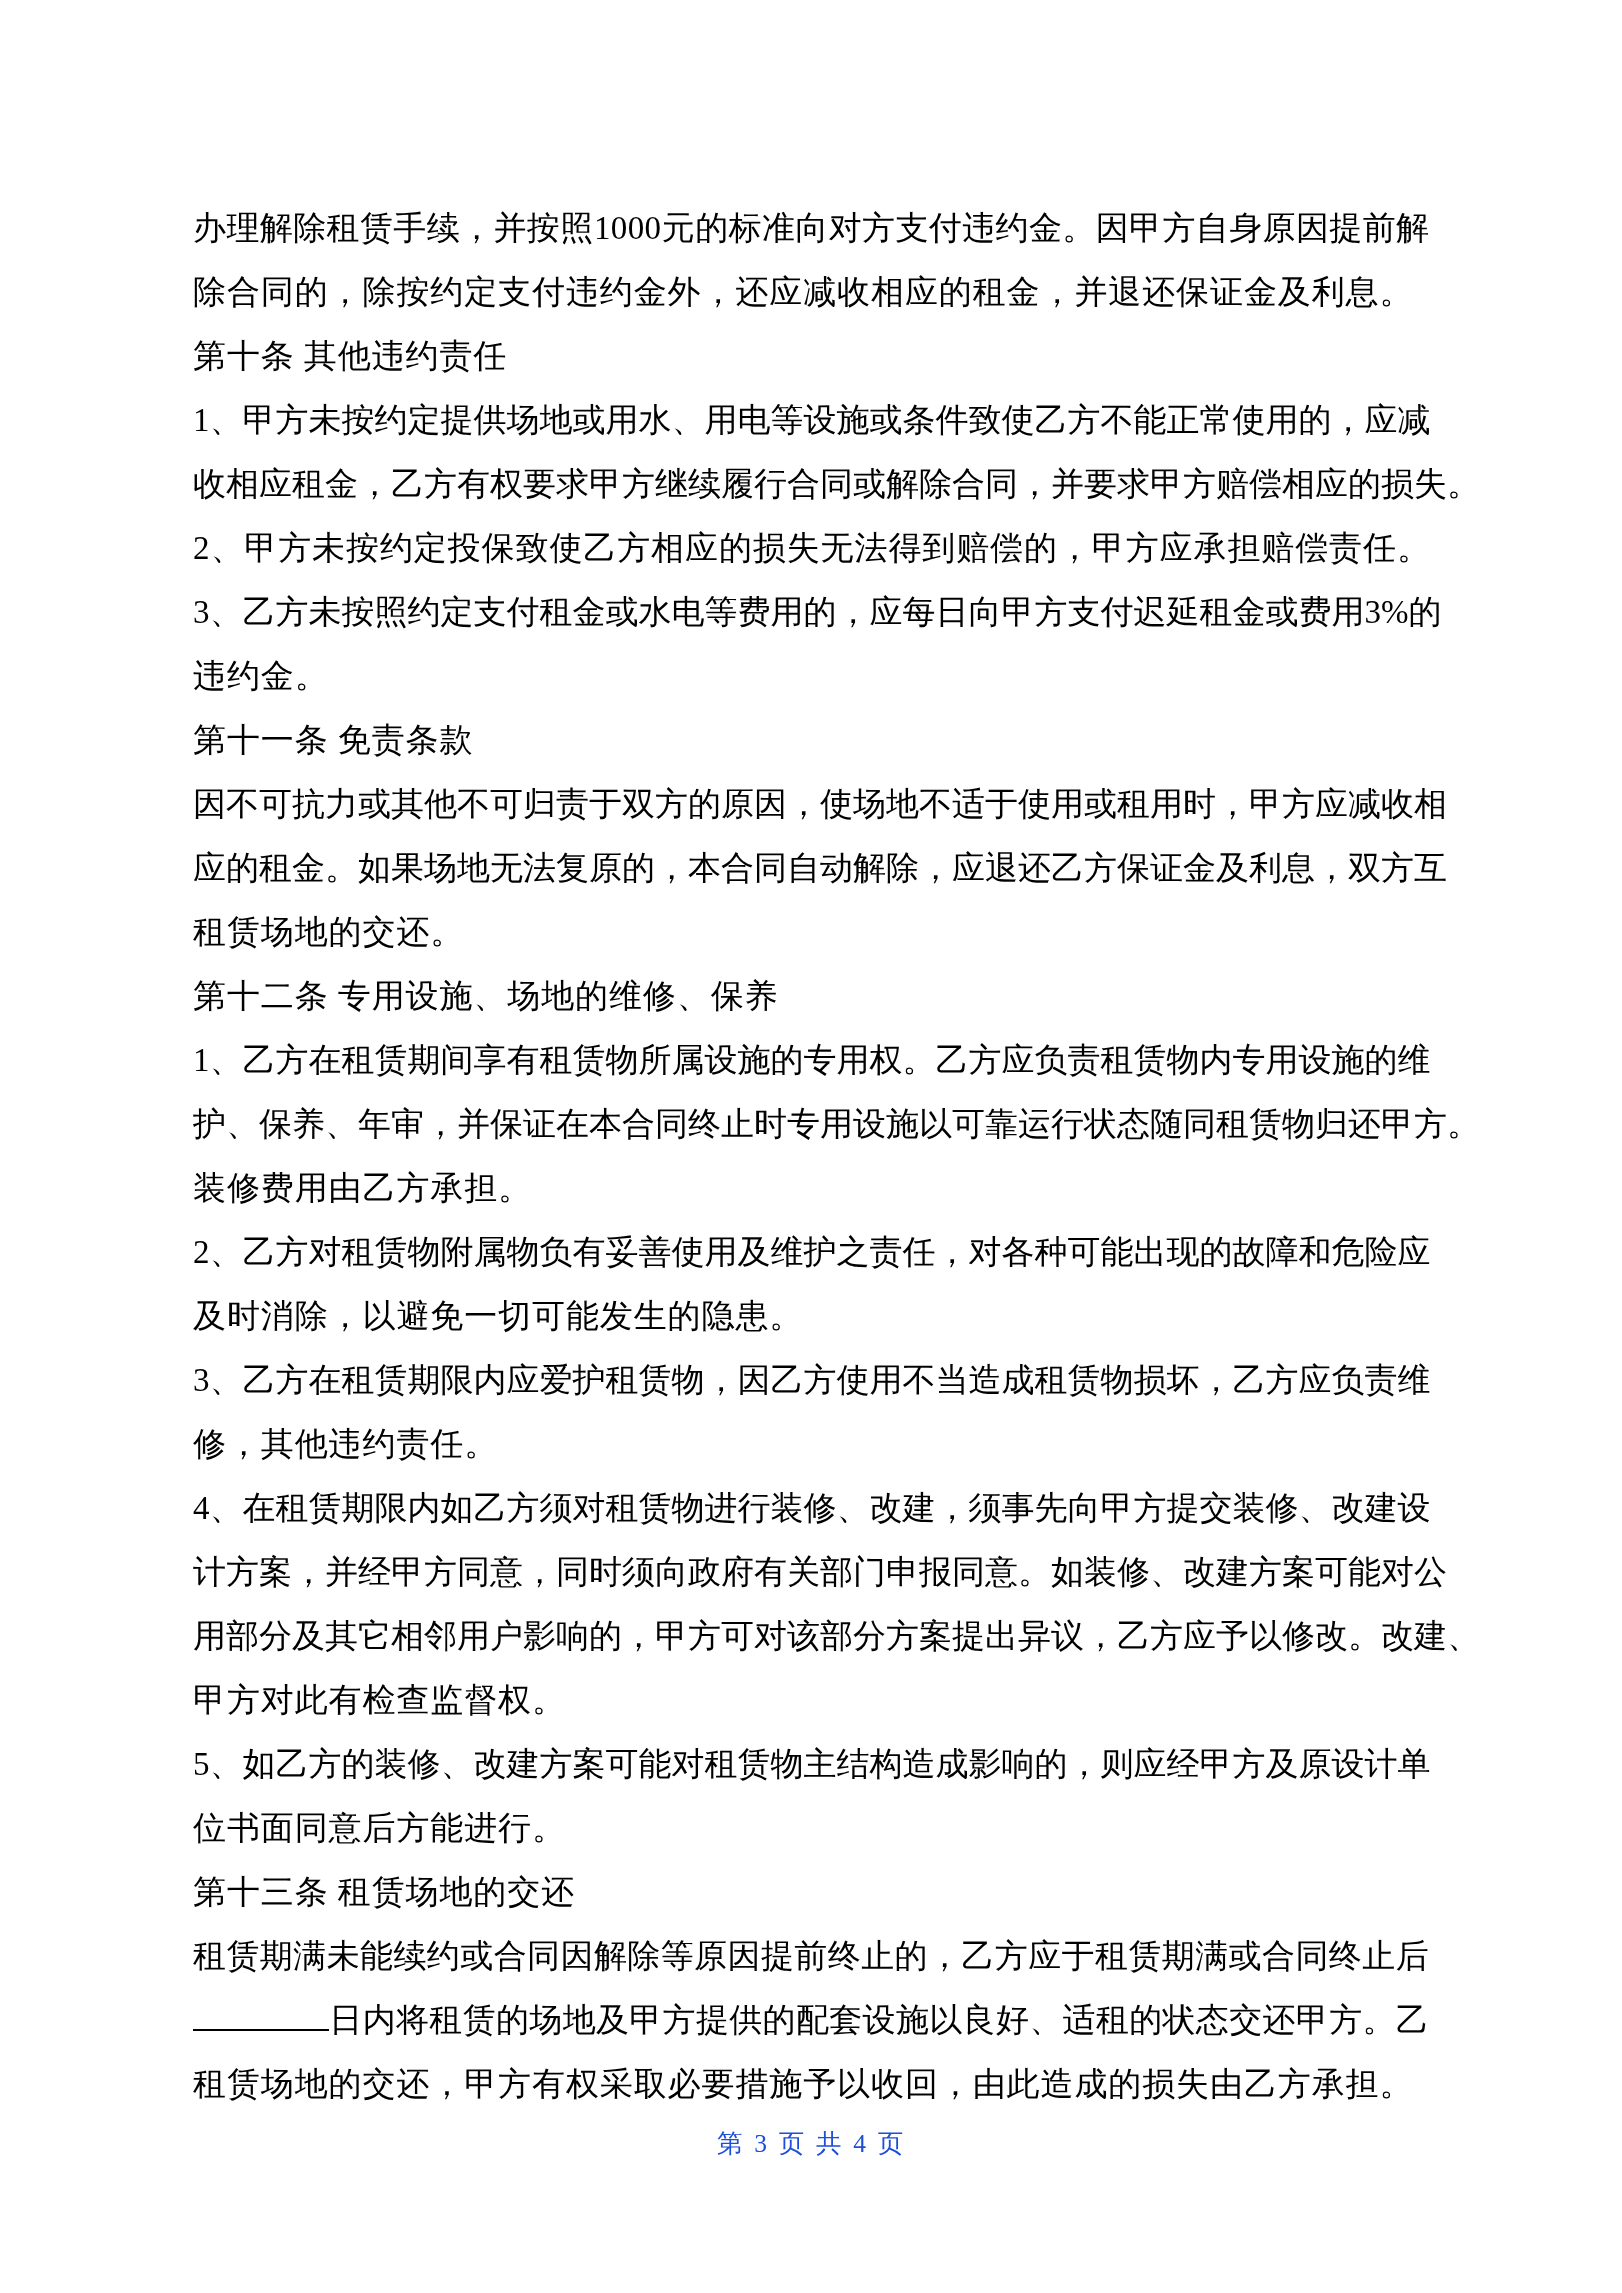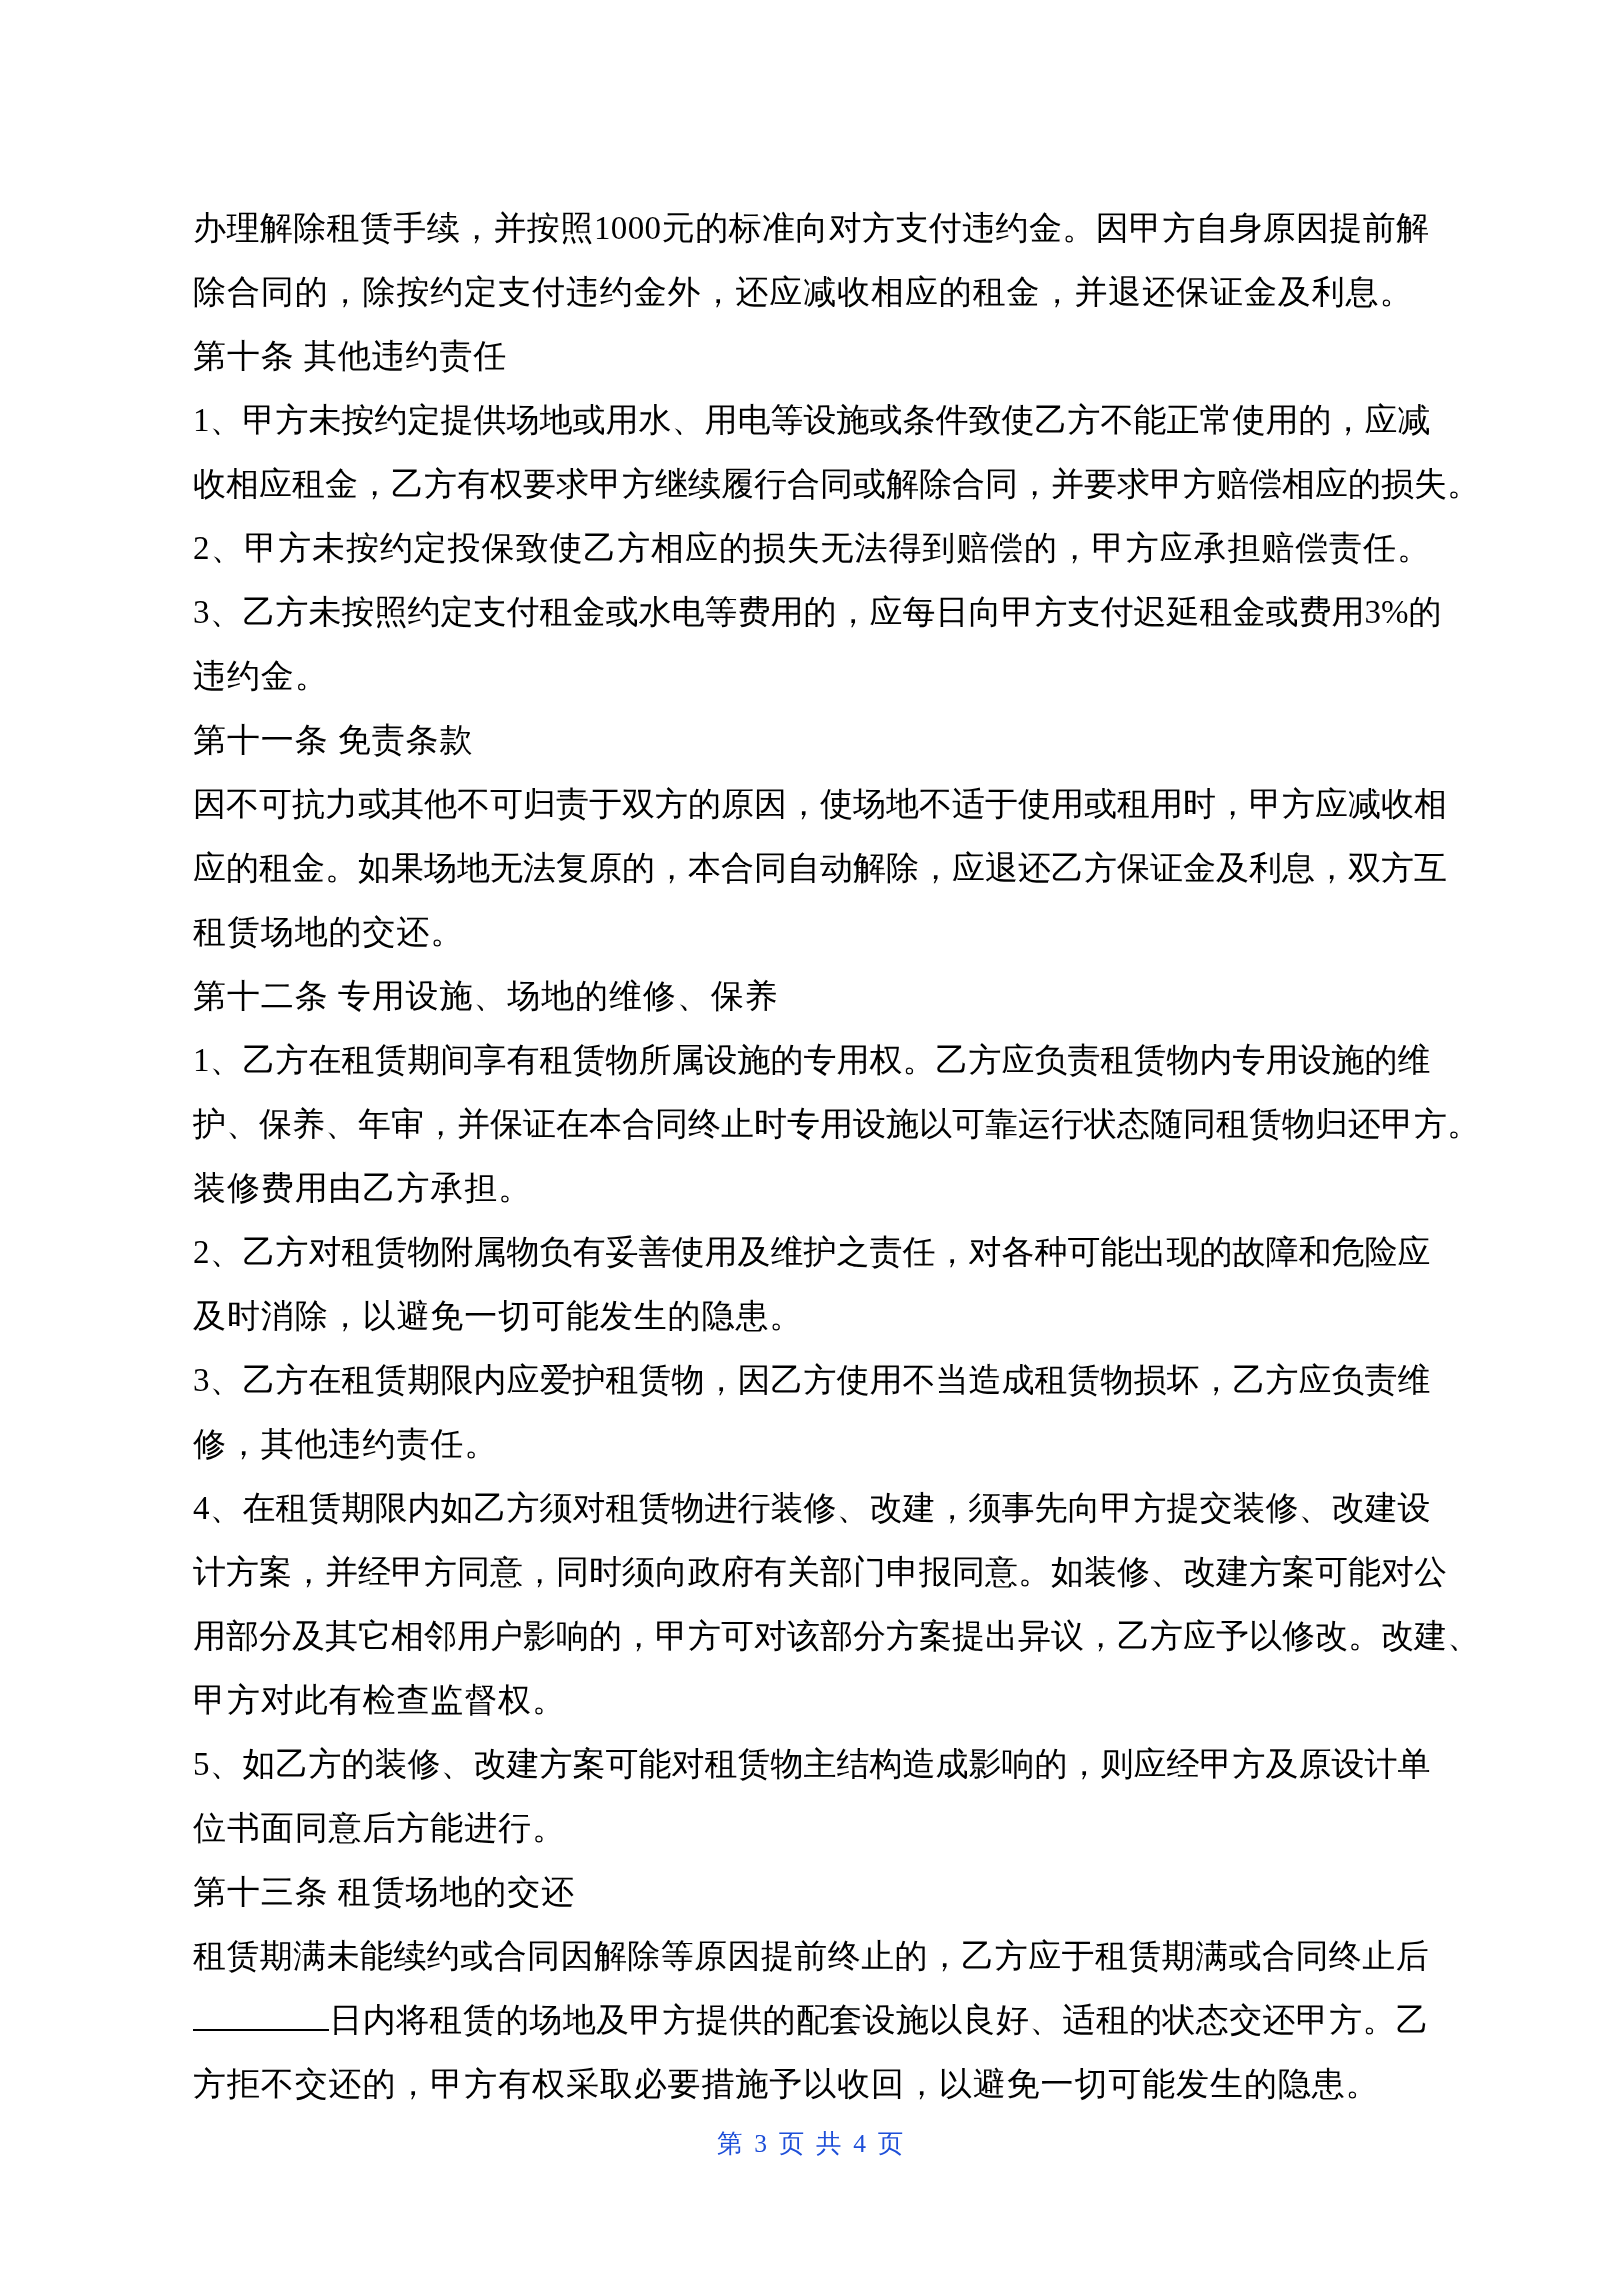--- a/index.html
+++ b/index.html
@@ -716,19 +716,19 @@
         <span class="ch">的</span>
         <span class="ch">状</span>
         <span class="ch">态</span>
         <span class="ch">交</span>
         <span class="ch">还</span>
         <span class="ch">甲</span>
         <span class="ch">方</span>
         <span class="ch">。</span>
         <span class="ch">乙</span>
       </div>
-      <div class="line">方拒不交还的，甲方有权采取必要措施予以收回，以避免一切可能发生的隐患。</div>
+      <div class="line">租赁场地的交还，甲方有权采取必要措施予以收回，由此造成的损失由乙方承担。</div>
     </div>
   <div class="footer">
     <span>第 3 页 共 4 页</span>
   </div>
 </div>
 
 
 </body></html>

